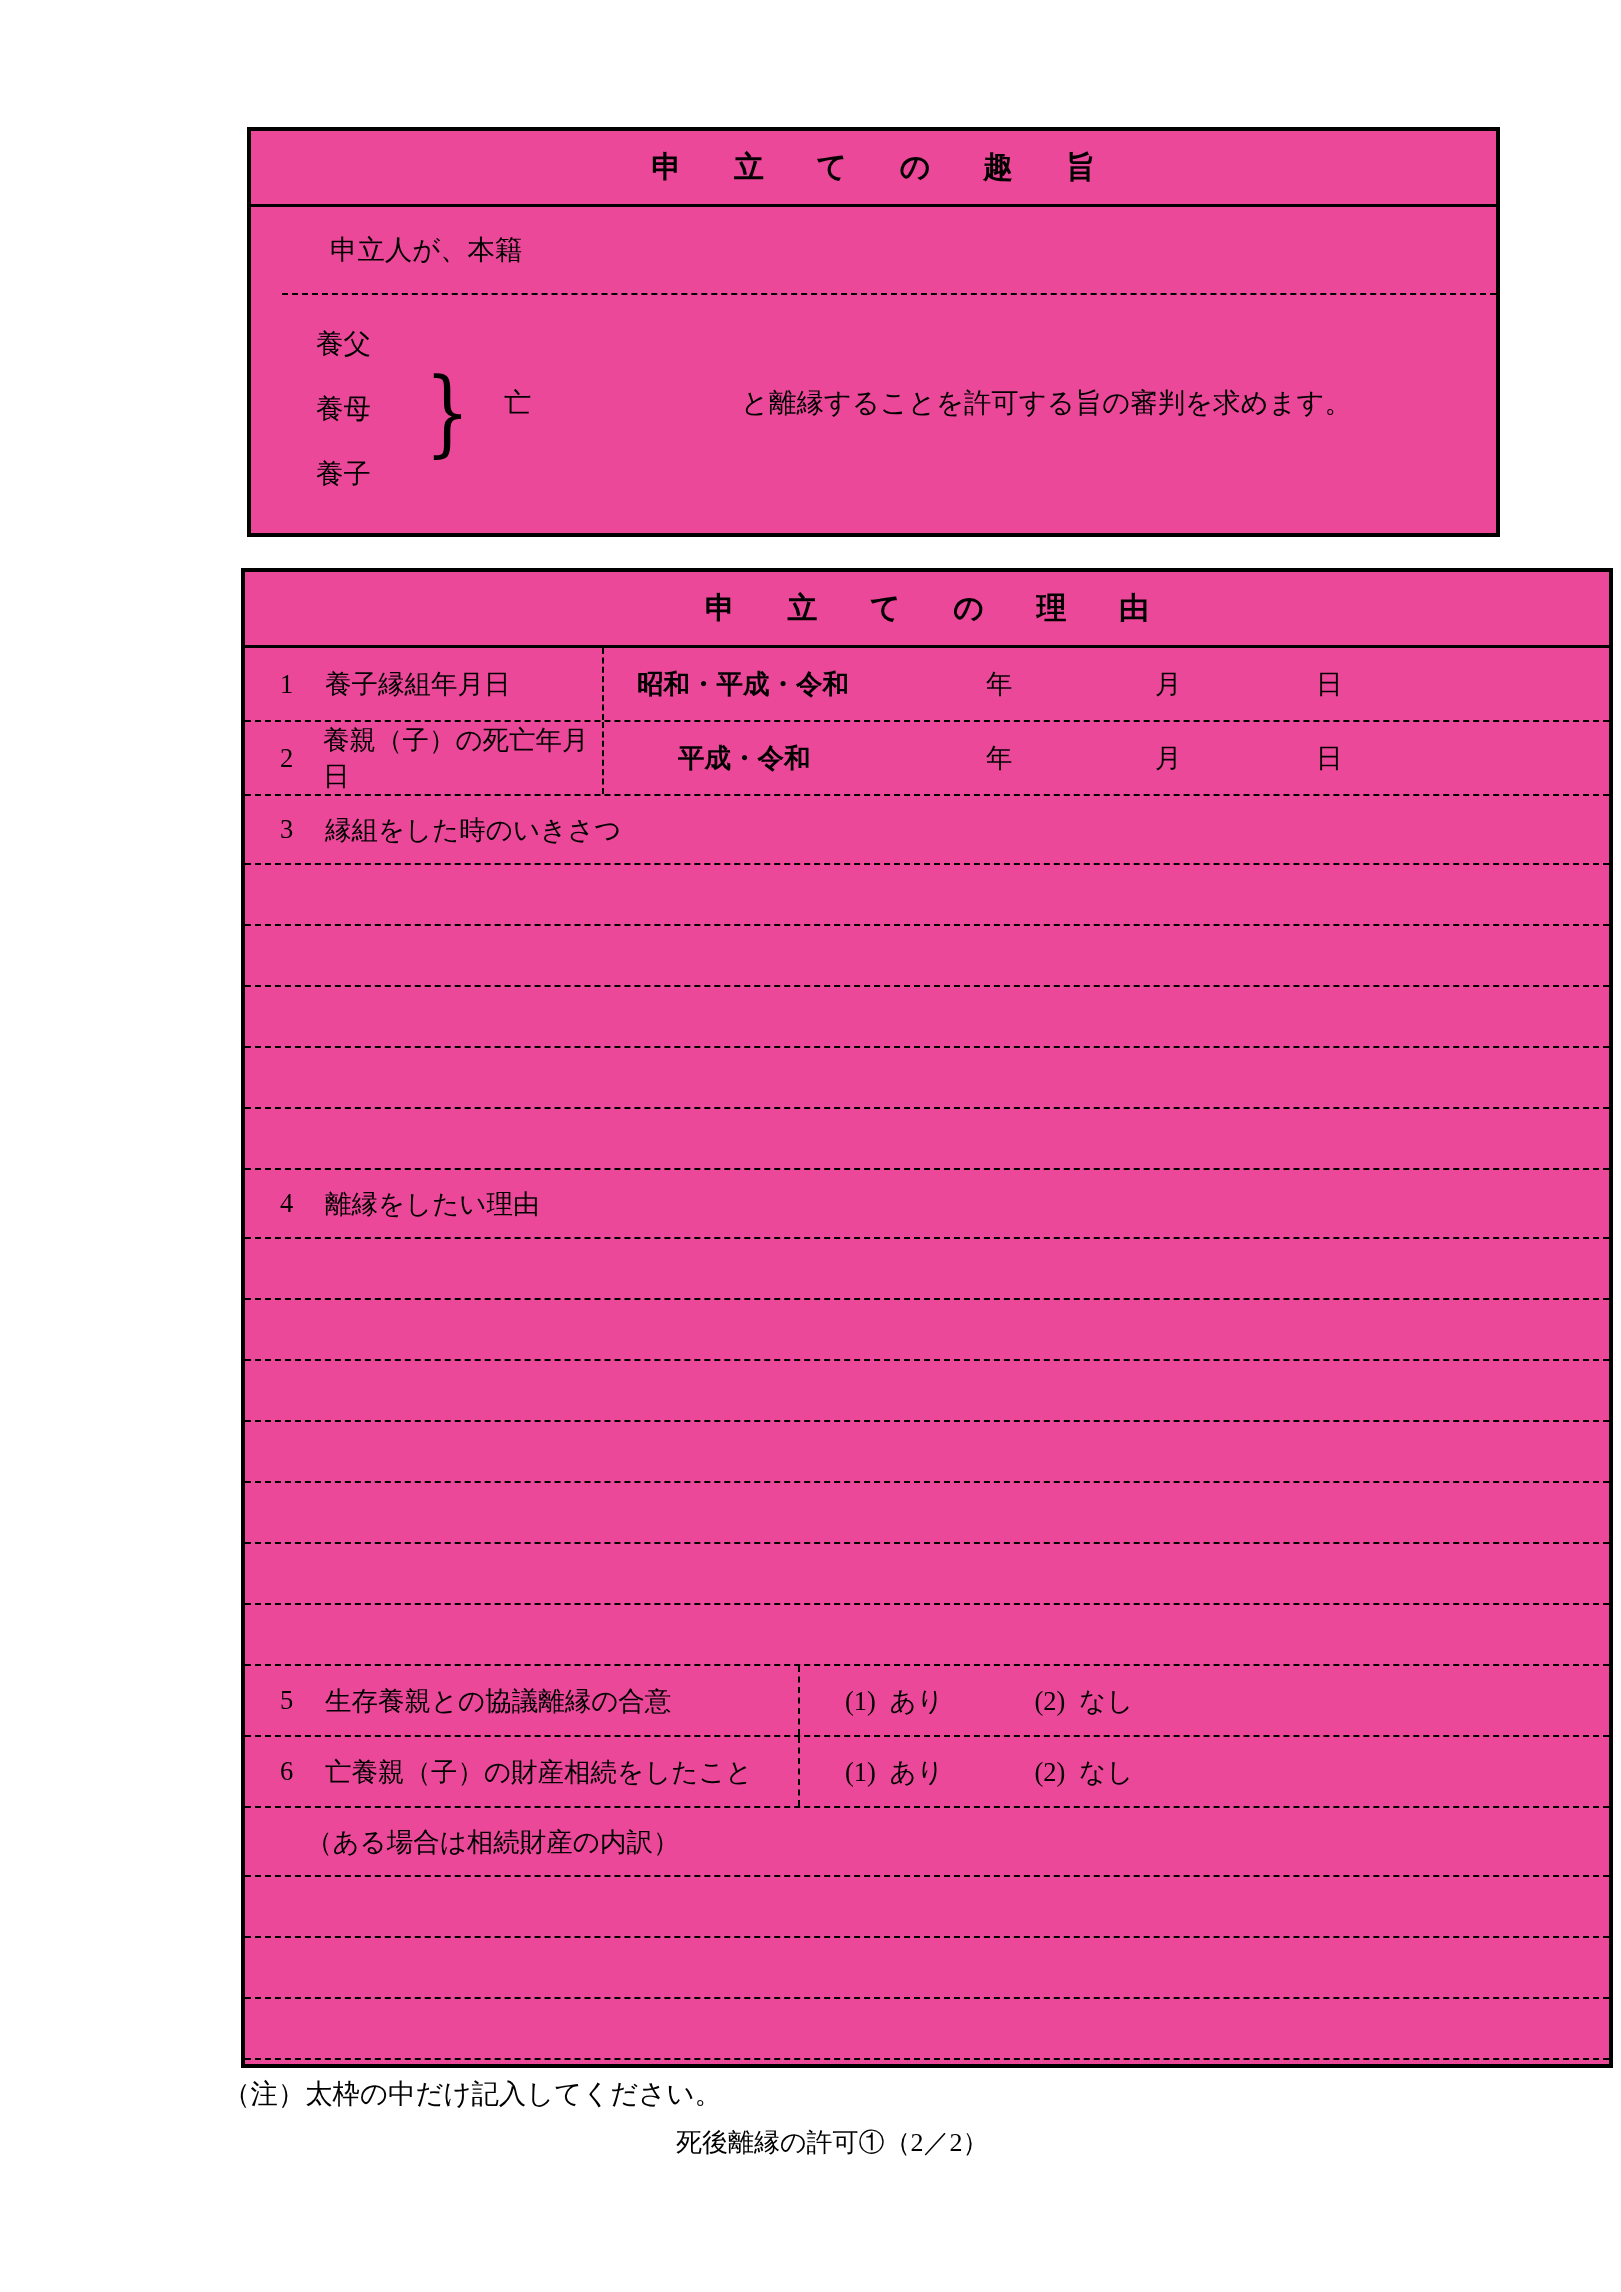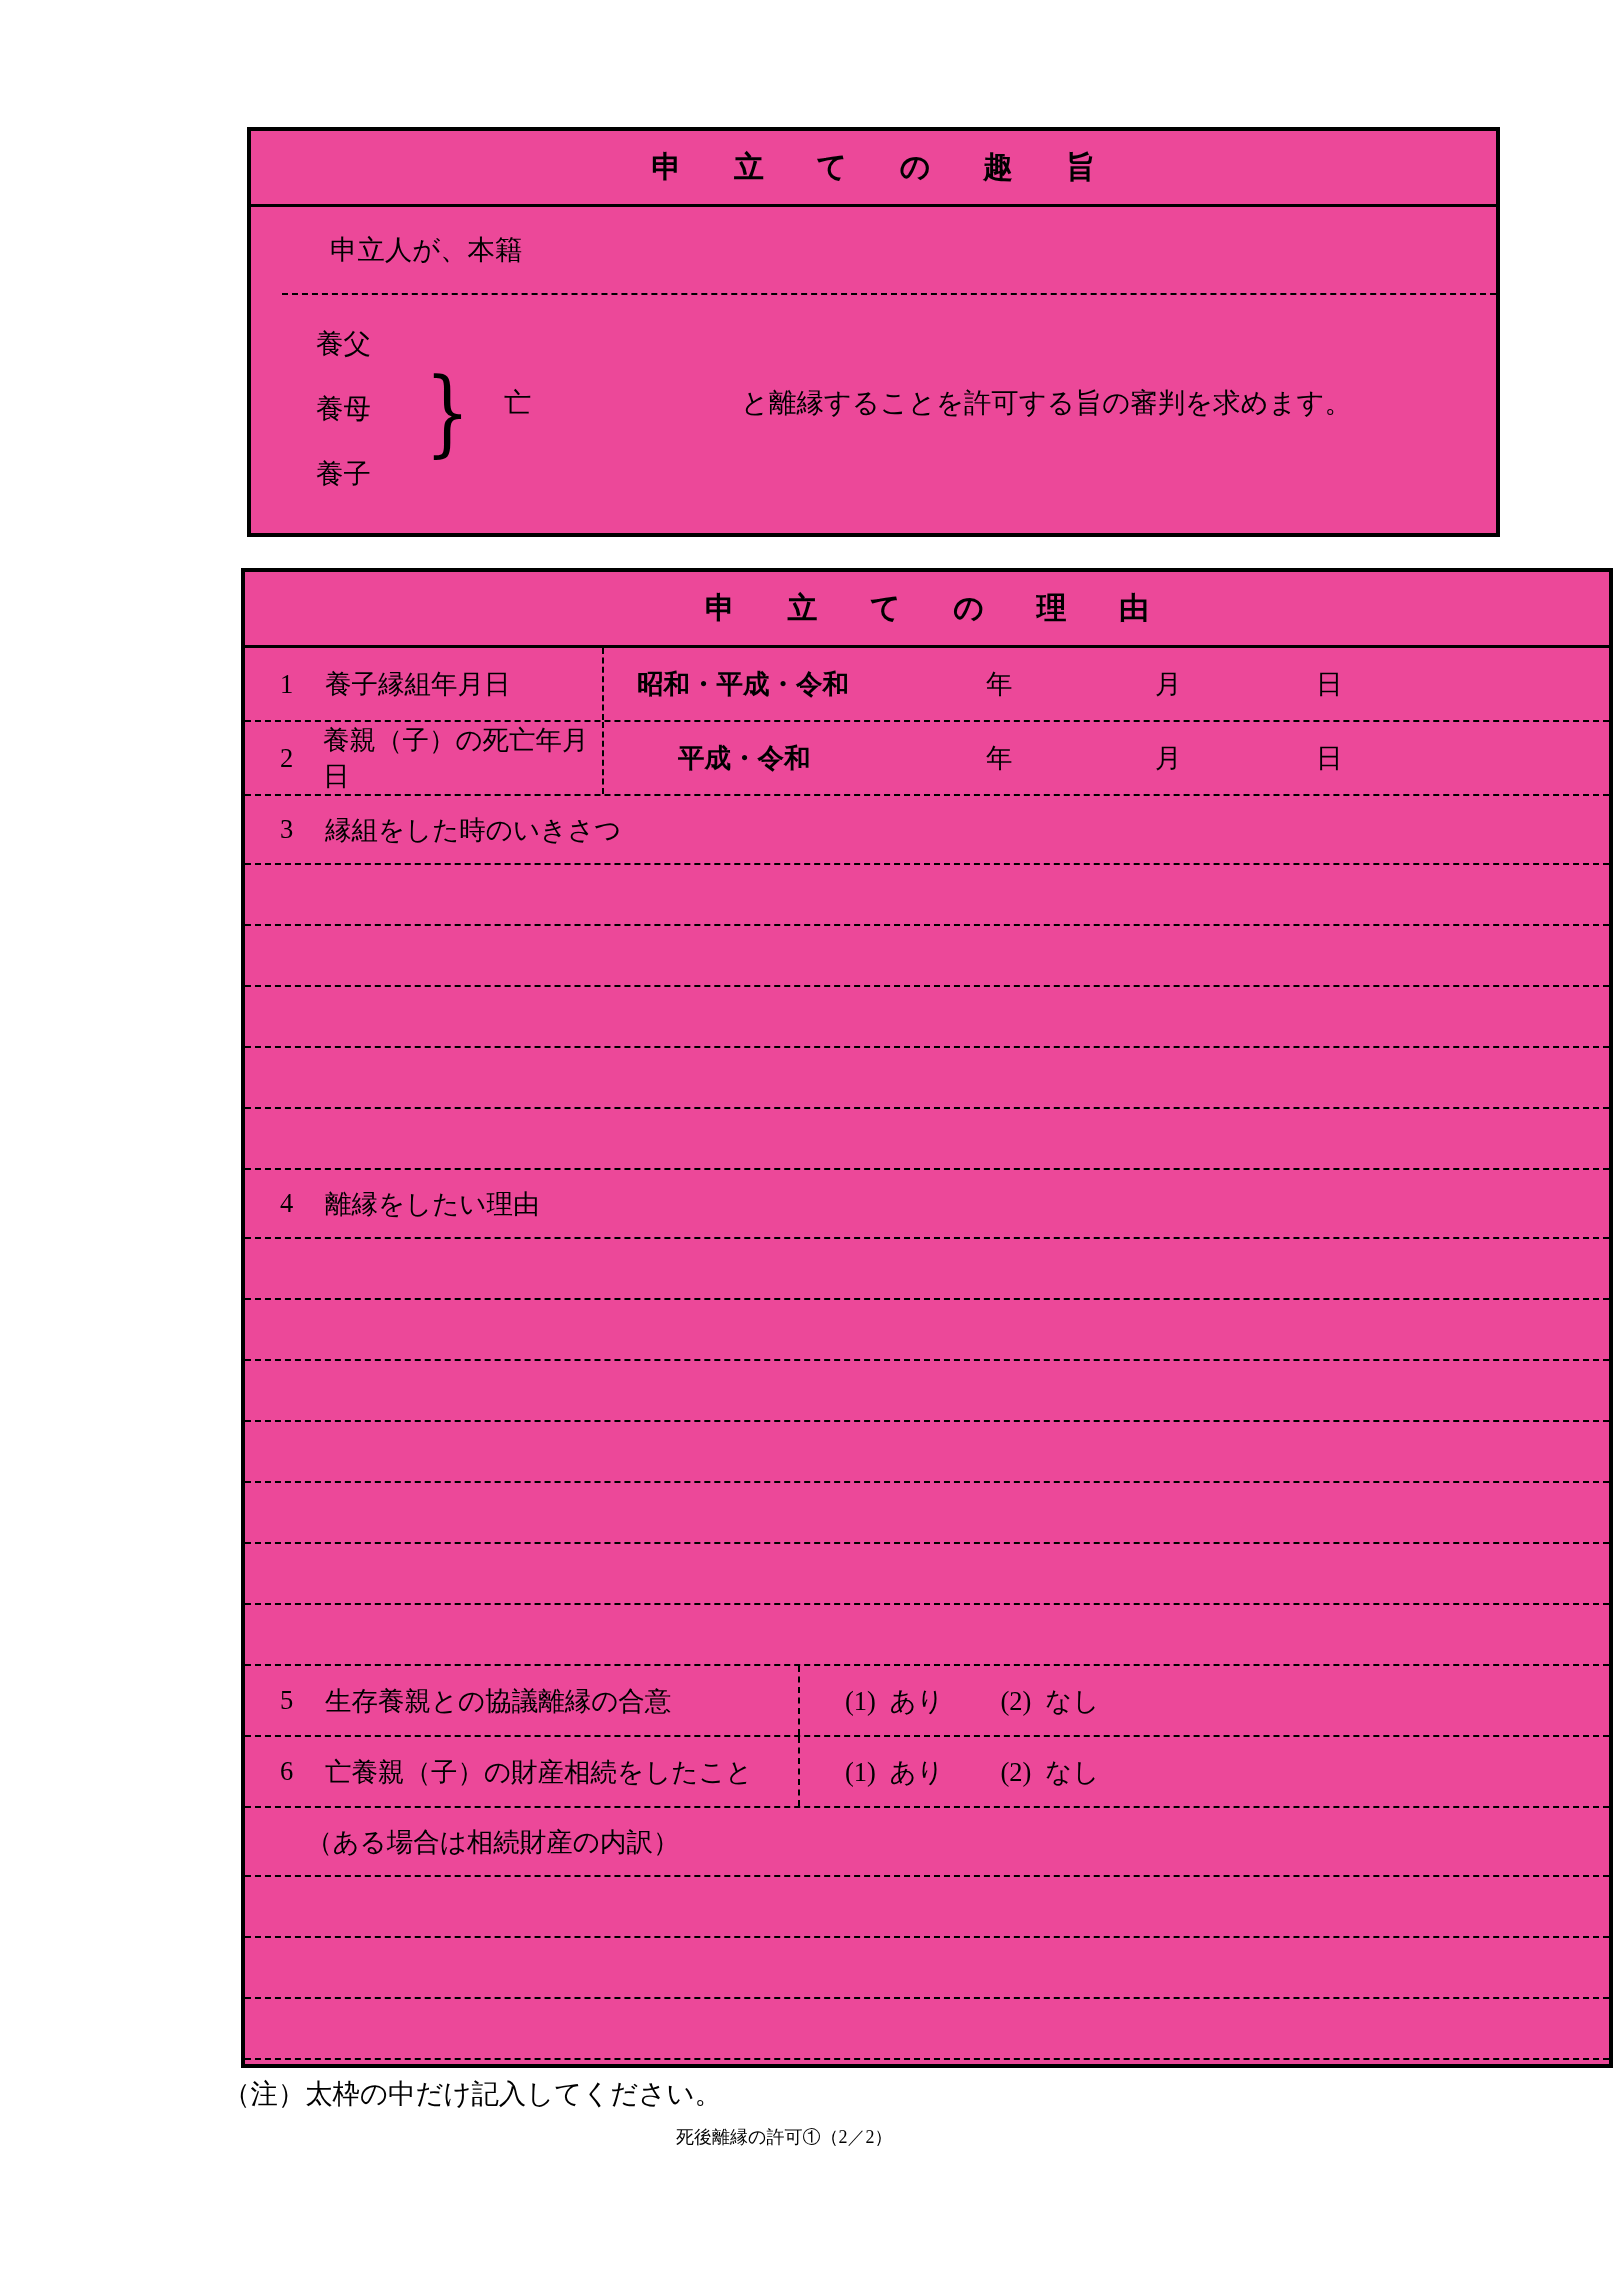--- a/index.html
+++ b/index.html
@@ -188,36 +188,36 @@
     align-items: center;
     padding-left: 35px;
     box-sizing: border-box;
     font-size: 26.5px;
     border-bottom: 2px dashed #000;
   }
 
   .choice {
     display: inline-block;
   }
-  .choice .opt { margin-right: 50px; white-space: nowrap; }
+  .choice .opt { margin-right: 84px; white-space: nowrap; }
   .choice .opt:last-child { margin-right: 0; }
   .optnum { margin-right: 13.7px; }
 
   
   .footer-note {
     position: absolute;
     left: 223px;
     top: 2076px;
     font-size: 27.4px;
   }
   .footer-code {
     position: absolute;
     left: 676px;
     top: 2125px;
-    font-size: 18px;
+    font-size: 26px;
   }
 </style>
 </head>
 <body>
 
 <div class="page">
 
   <div class="block" id="block-purpose">
 
     <div class="section-title">申 立 て の 趣 旨</div>

